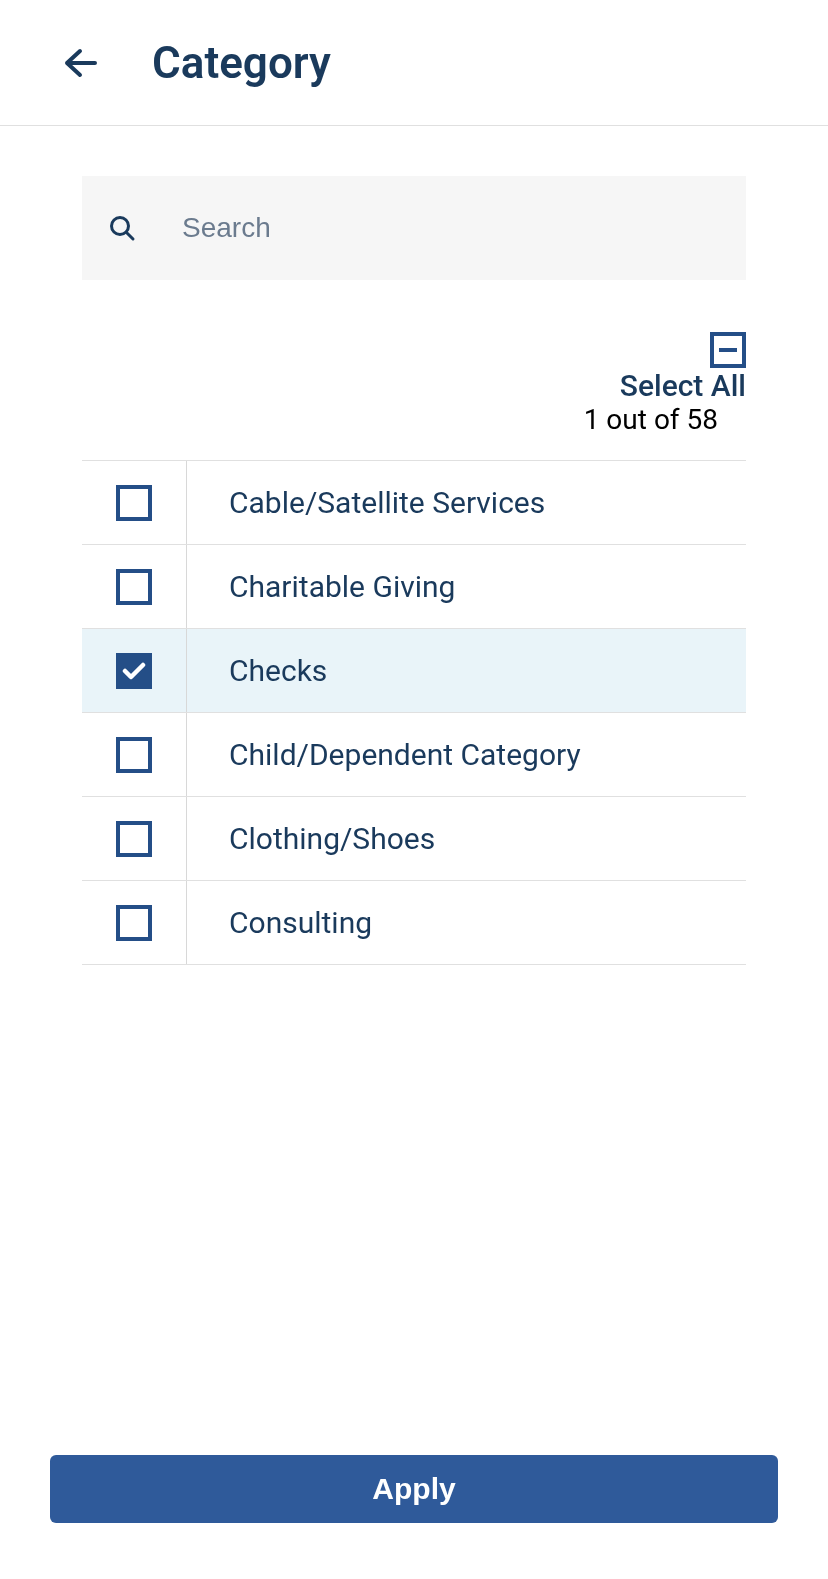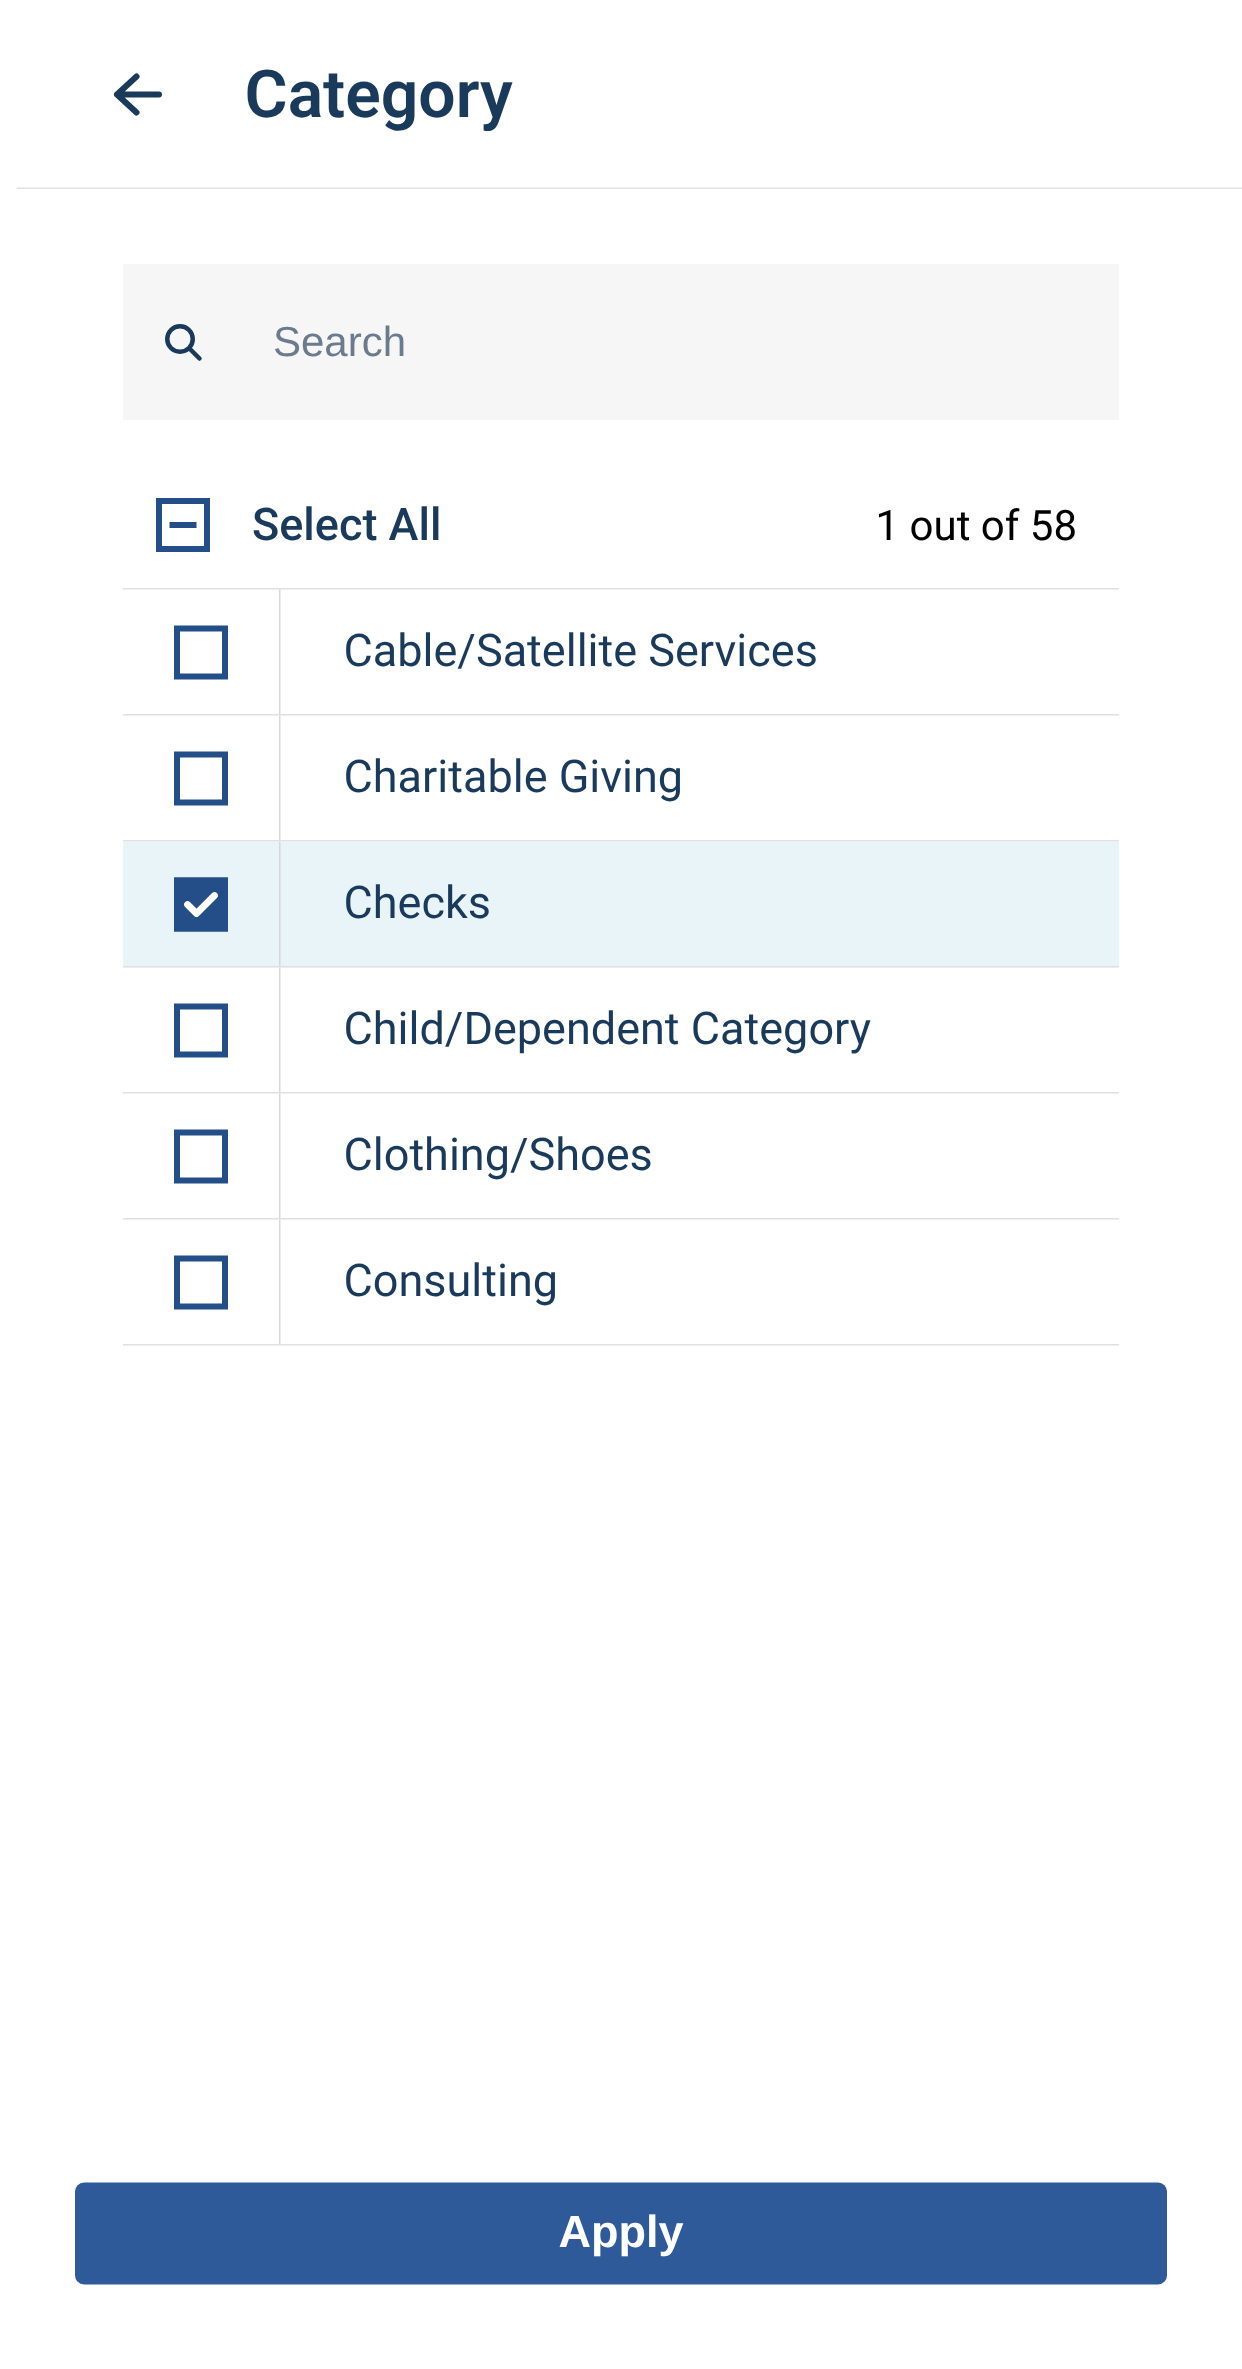--- a/index.html
+++ b/index.html
@@ -10,21 +10,20 @@
       background: #fff;
       color: #1a3a5c;
       overflow: hidden;
     }
     .header {
       display: flex;
       align-items: center;
       padding: 28px 0 28px 60px;
       border-bottom: 1px solid #e0e0e0;
       height: 126px;
-      margin-left: 11px;
     }
     .back-btn {
       width: 40px;
       height: 40px;
       display: flex;
       align-items: center;
       justify-content: center;
       cursor: pointer;
       flex-shrink: 0;
     }
@@ -68,22 +67,23 @@
       font-size: 28px;
       color: #1a3a5c;
       outline: none;
       width: 100%;
     }
     .search-input::placeholder {
       color: #6b7b8e;
     }
     .select-all-row {
       display: flex;
-      align-items: center;
+      align-items: flex-end;
       padding: 20px 0 24px 22px;
+      flex-direction: column;
     }
     .select-all-label {
       font-size: 30px;
       font-weight: 500;
       color: #1a3a5c;
       margin-left: 28px;
     }
     .select-count {
       font-size: 28px;
       color: #000000;

